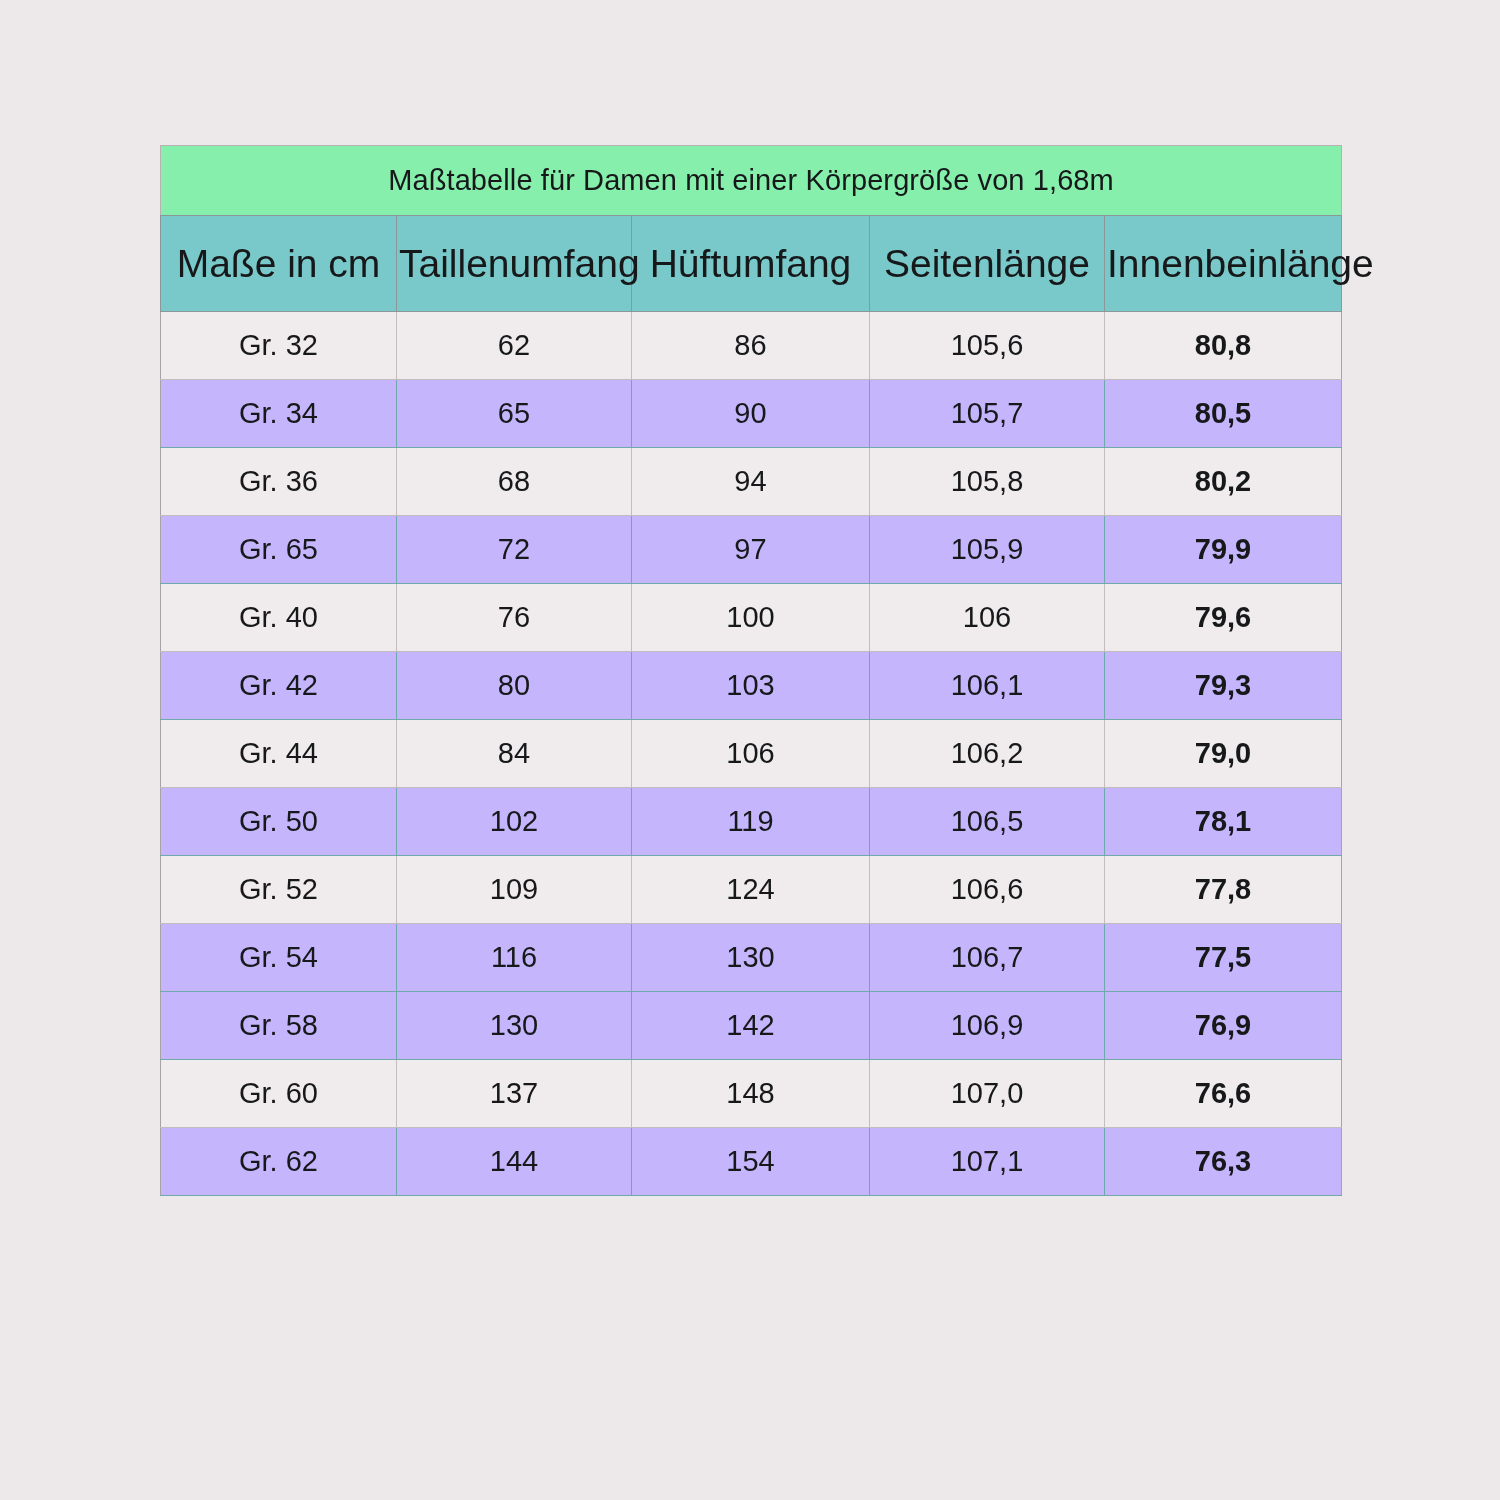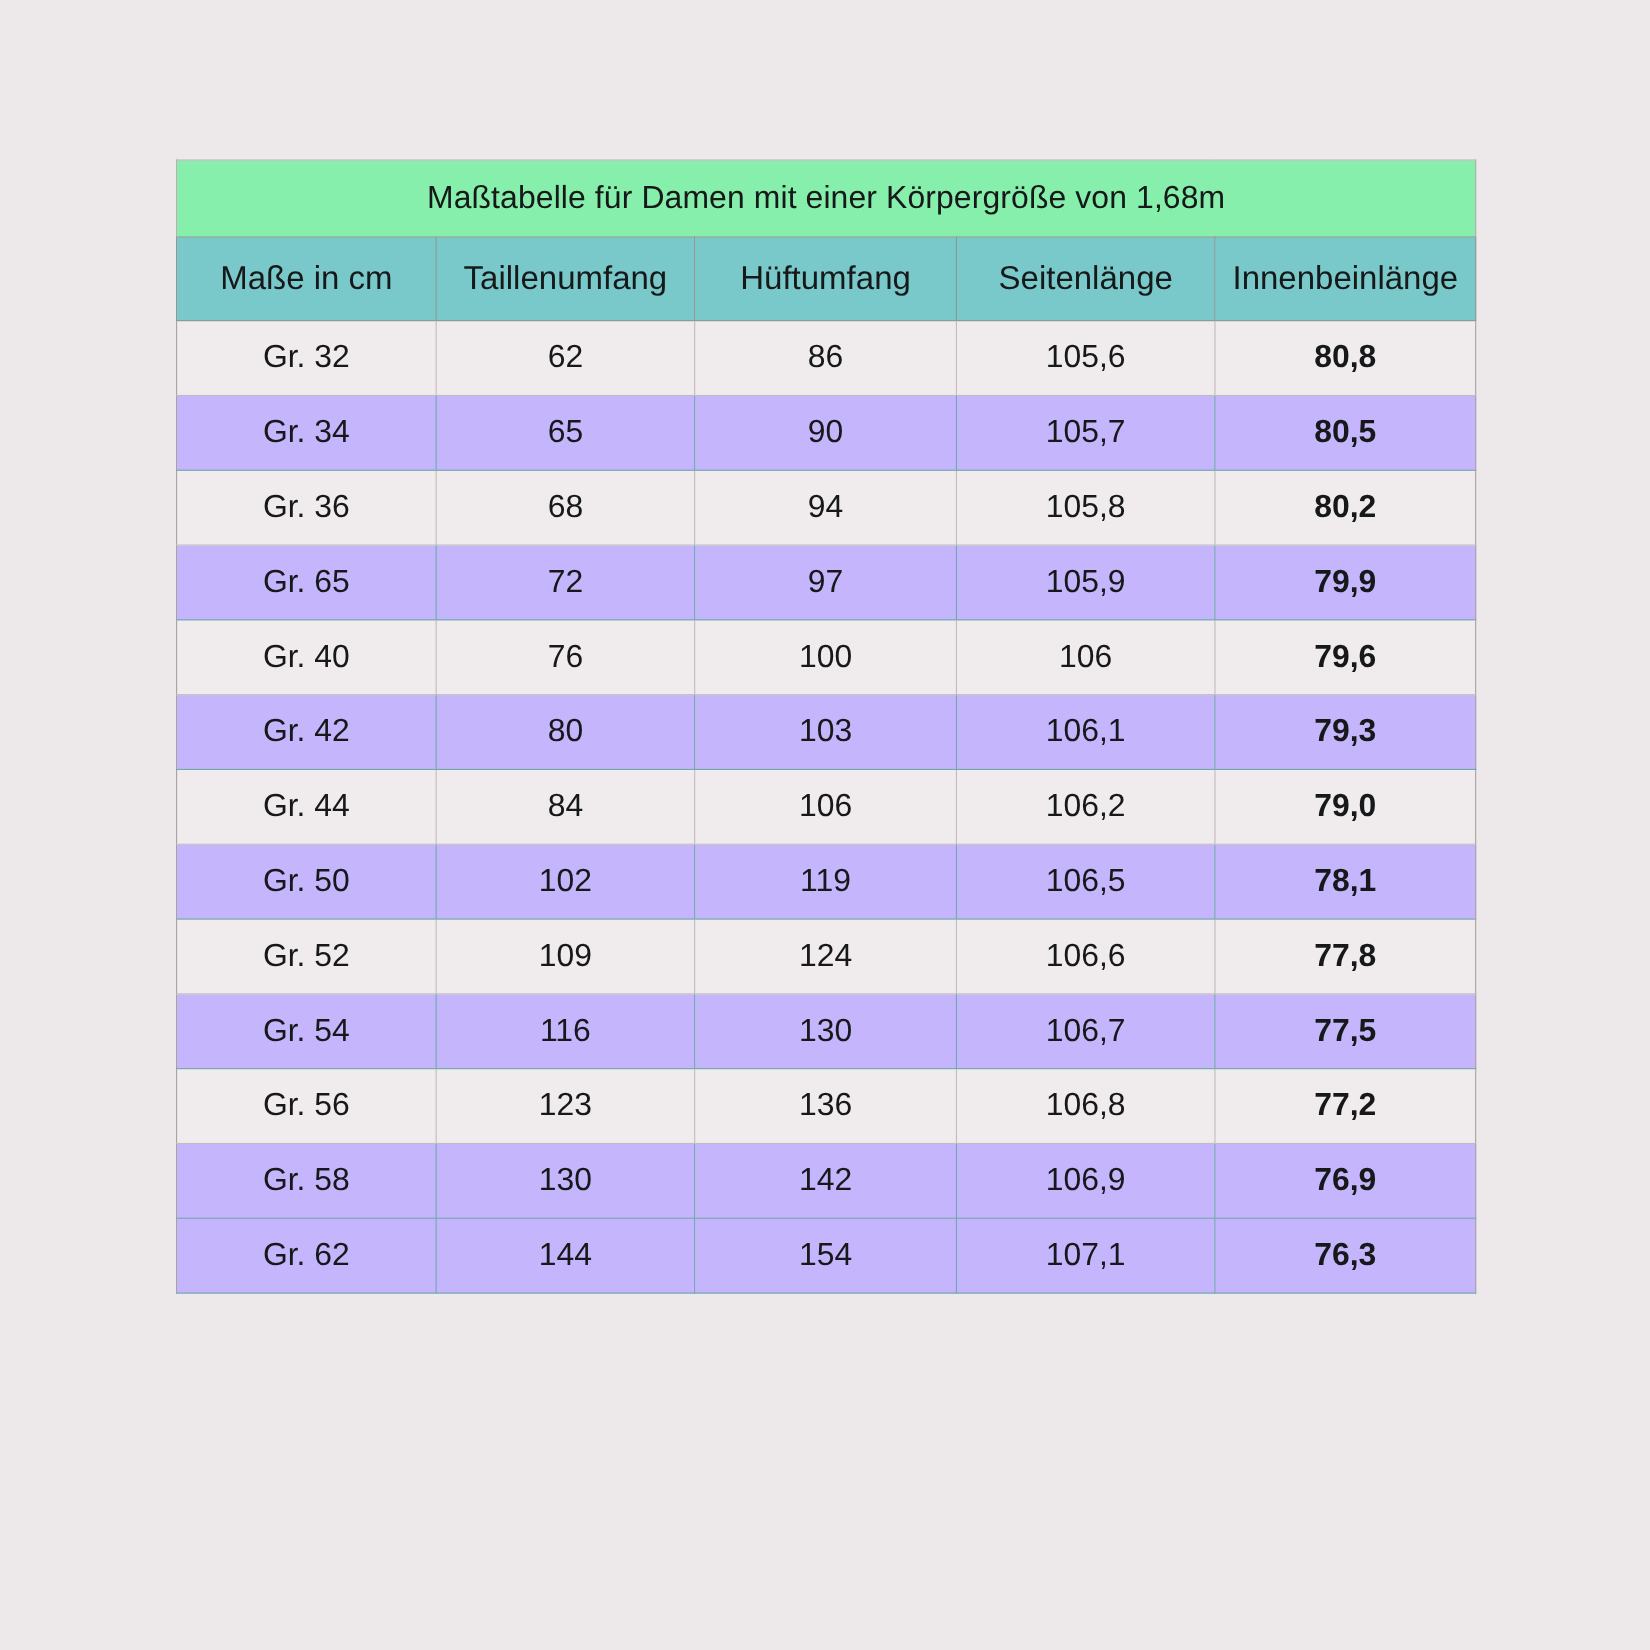--- a/index.html
+++ b/index.html
@@ -47,25 +47,25 @@
     border: 1px solid #b8b0b2;
     border-bottom-color: #8d9799;
     padding: 0;
   }
 
   th.col-head {
     height: 67px;
     background: #79c9ca;
     text-align: center;
     vertical-align: middle;
-    font-size: 30px;
+    font-size: 39px;
     font-weight: 400;
     color: #16181a;
     border: 1px solid #8d9799;
-    padding: 4px 2px;
+    padding: 14px 2px;
     white-space: nowrap;
   }
 
   td.cell {
     height: 67px;
     text-align: center;
     vertical-align: middle;
     font-size: 29px;
     font-weight: 400;
     color: #16181a;
@@ -182,34 +182,34 @@
           <td class="cell">106,6</td>
           <td class="cell last-col">77,8</td>
         </tr>
         <tr class="row row-teal">
           <td class="cell first-col">Gr. 54</td>
           <td class="cell">116</td>
           <td class="cell">130</td>
           <td class="cell">106,7</td>
           <td class="cell last-col">77,5</td>
         </tr>
-        <tr class="row row-light">
-          <td class="cell first-col">Gr. 56</td>
-          <td class="cell">123</td>
-          <td class="cell">136</td>
-          <td class="cell">106,8</td>
-          <td class="cell last-col">77,2</td>
-        </tr>
         <tr class="row row-teal">
           <td class="cell first-col">Gr. 58</td>
           <td class="cell">130</td>
           <td class="cell">142</td>
           <td class="cell">106,9</td>
           <td class="cell last-col">76,9</td>
         </tr>
+        <tr class="row row-light">
+          <td class="cell first-col">Gr. 60</td>
+          <td class="cell">137</td>
+          <td class="cell">148</td>
+          <td class="cell">107,0</td>
+          <td class="cell last-col">76,6</td>
+        </tr>
         <tr class="row row-teal">
           <td class="cell first-col">Gr. 62</td>
           <td class="cell">144</td>
           <td class="cell">154</td>
           <td class="cell">107,1</td>
           <td class="cell last-col">76,3</td>
         </tr>
       </tbody>
   </table>
 </div>

